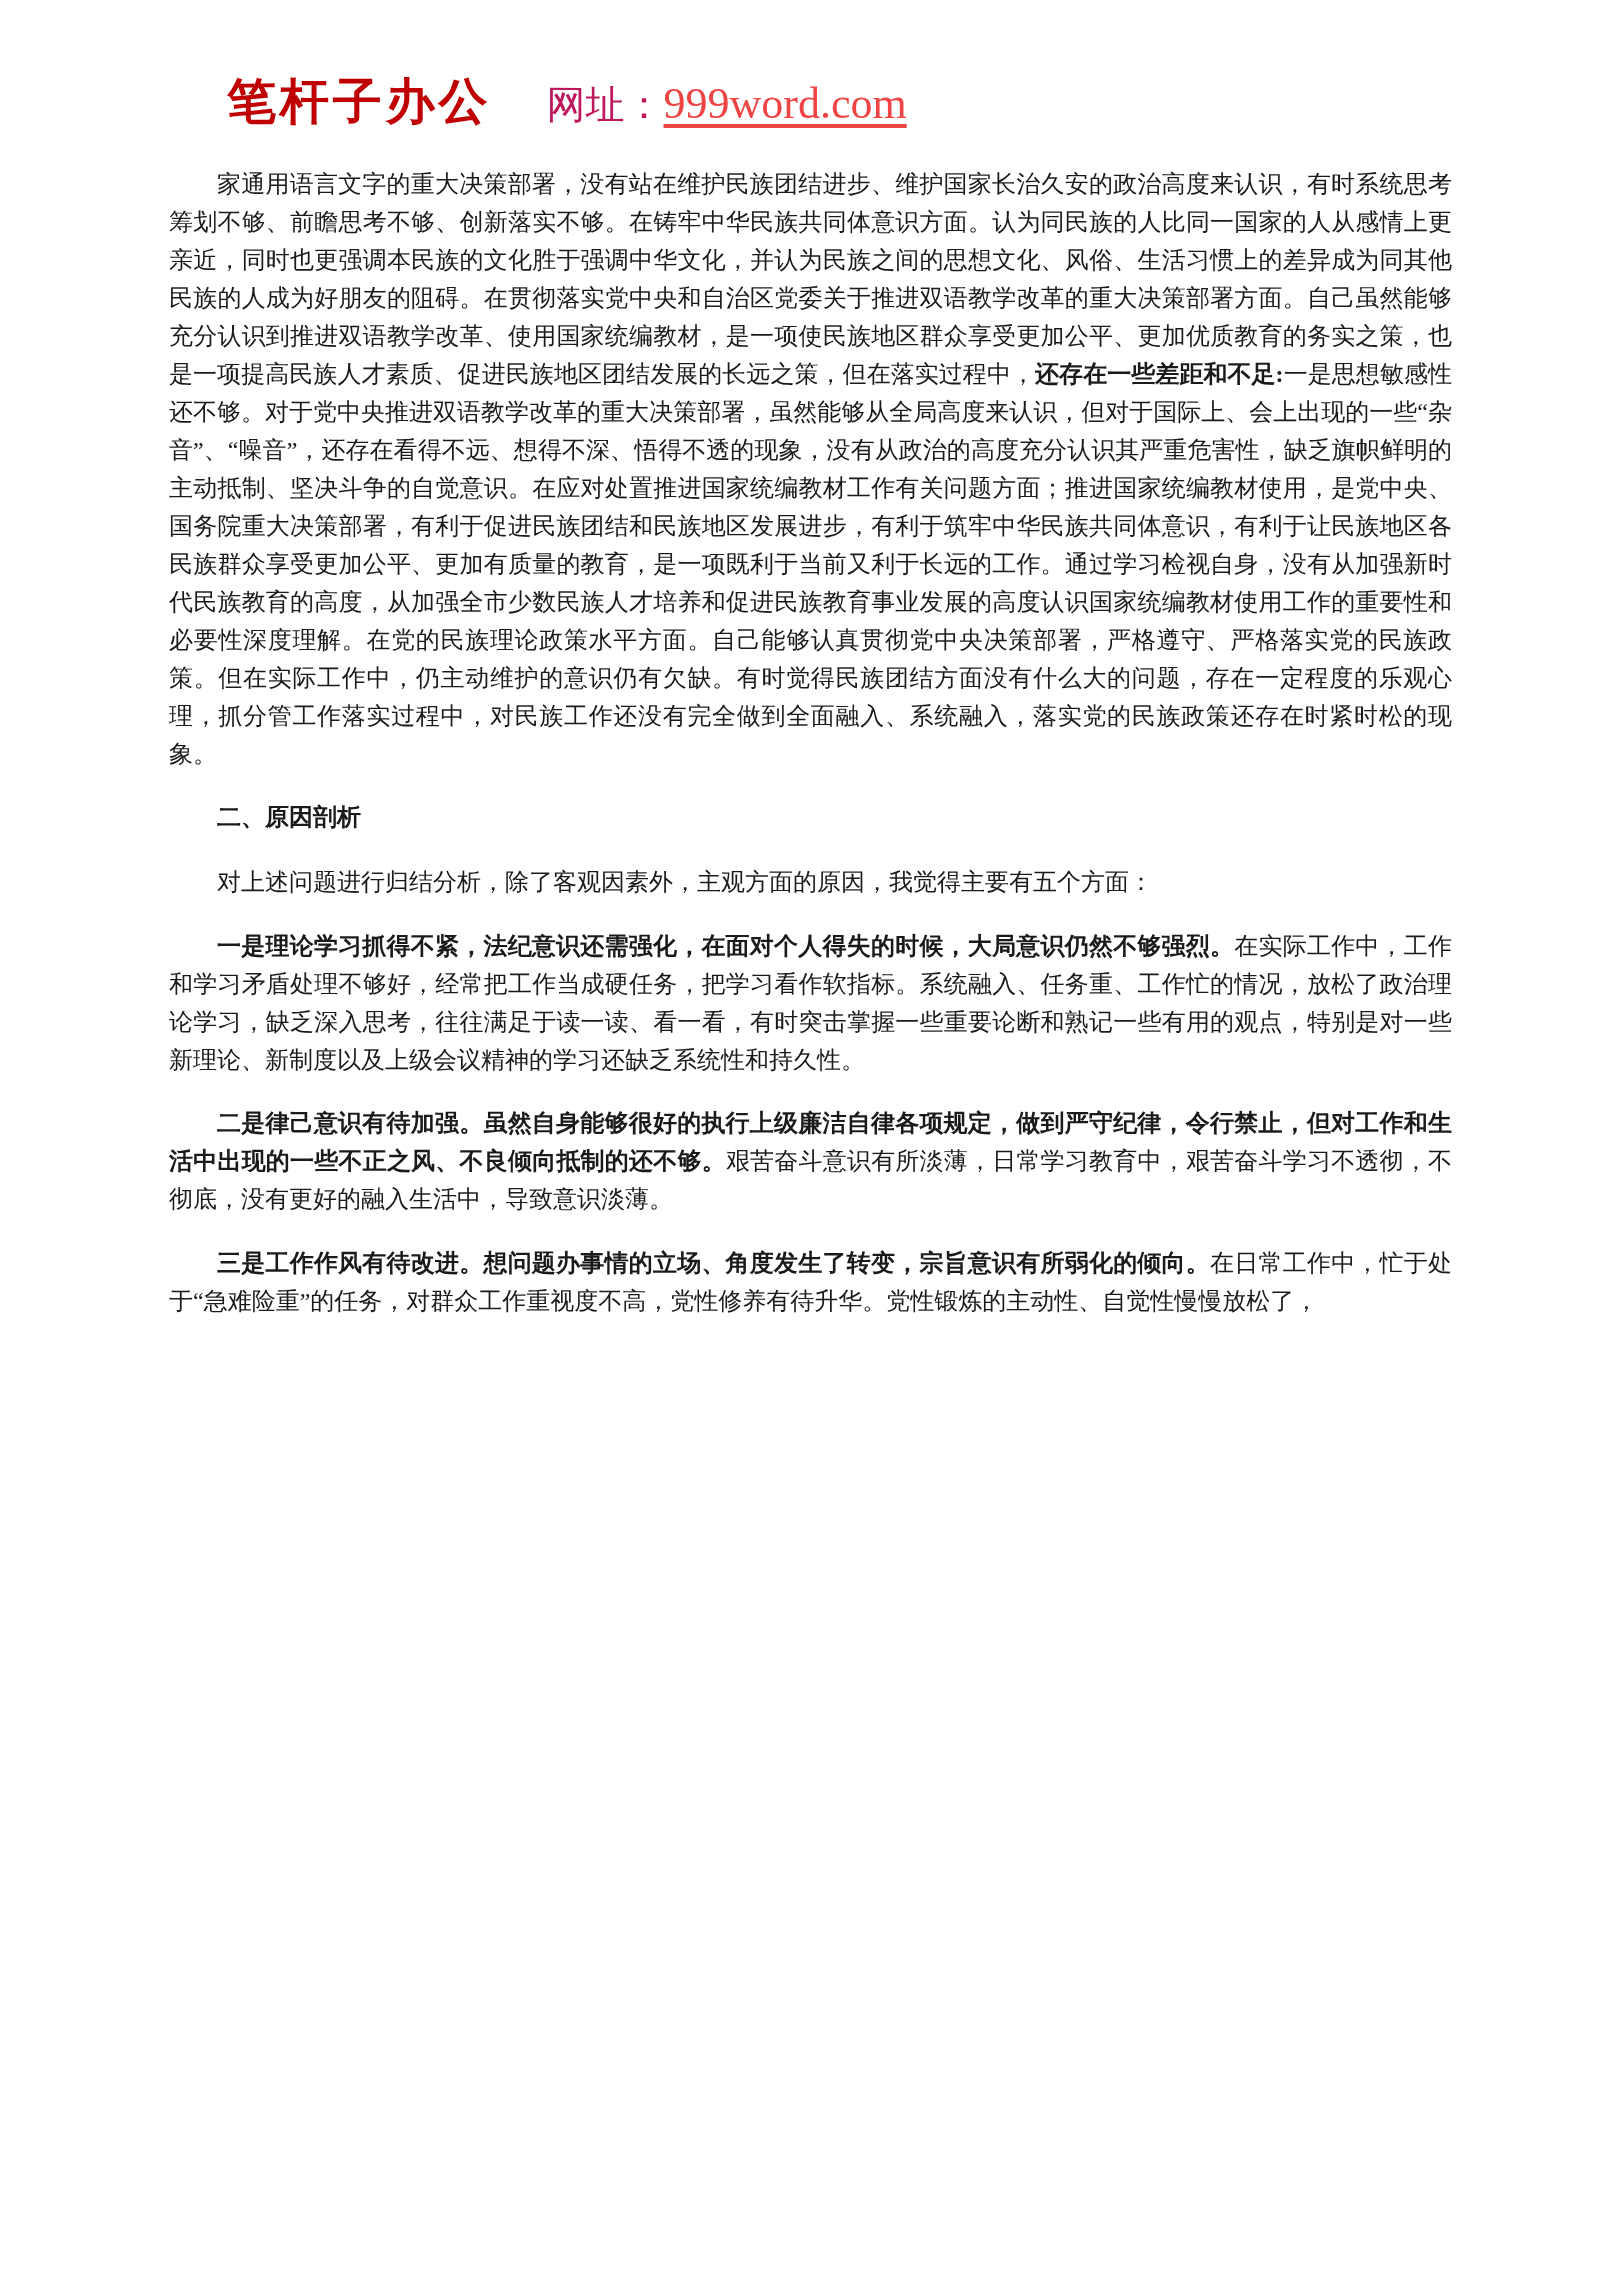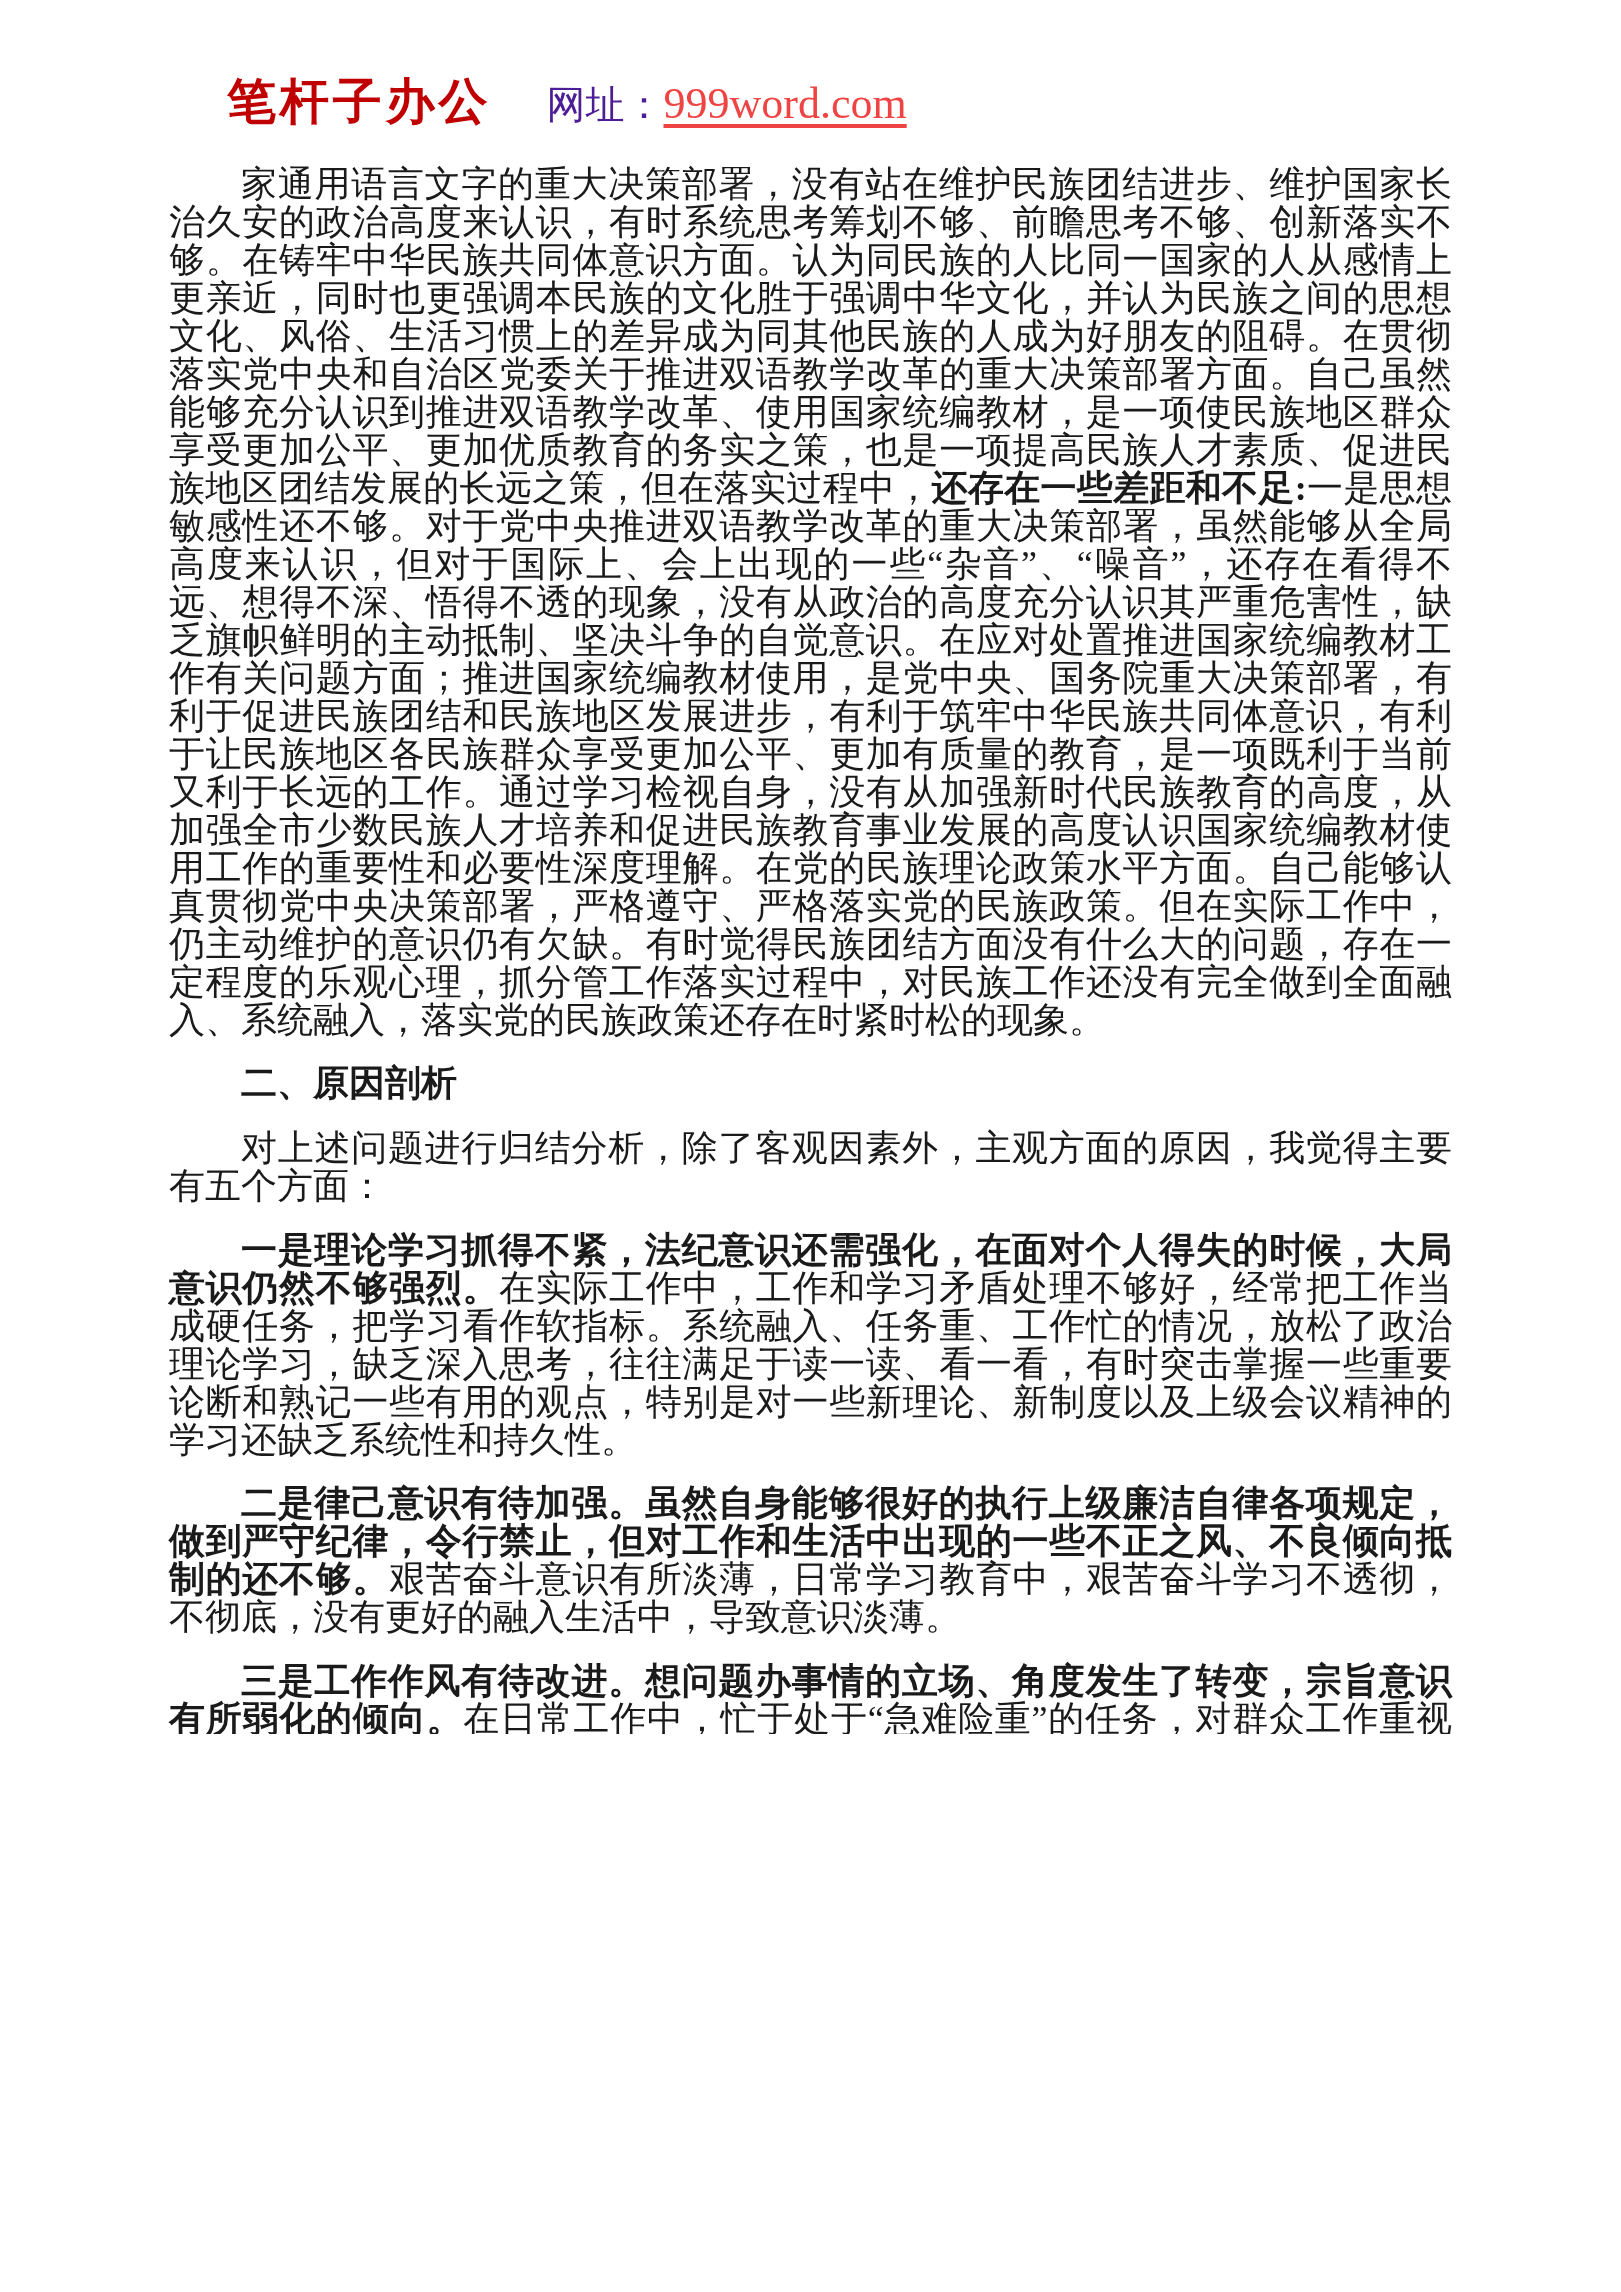--- a/index.html
+++ b/index.html
@@ -30,33 +30,33 @@
     font-weight: bold;
     color: #c00000;
     letter-spacing: 3.9px;
   }
   .site {
     display: inline-flex;
     align-items: baseline;
   }
   .site-label {
     font-size: 39px;
-    color: #4c1d95;
+    color: #be185d;
   }
   .site-url {
     font-size: 44px;
     color: #ef4444;
     text-decoration: underline;
     text-underline-offset: 5.9px;
     cursor: pointer;
   }
   
   .doc {
     margin: 17.6px 169px 0 169px;
-    font-size: 36px;
+    font-size: 24px;
     line-height: 38px;
     text-align: justify;
   }
   .para {
     margin: 0 0 25.5px 0;
     text-indent: 2em;
   }
   .para.heading {
     font-weight: bold;
     margin: 3.9px 0 27.4px 0;

